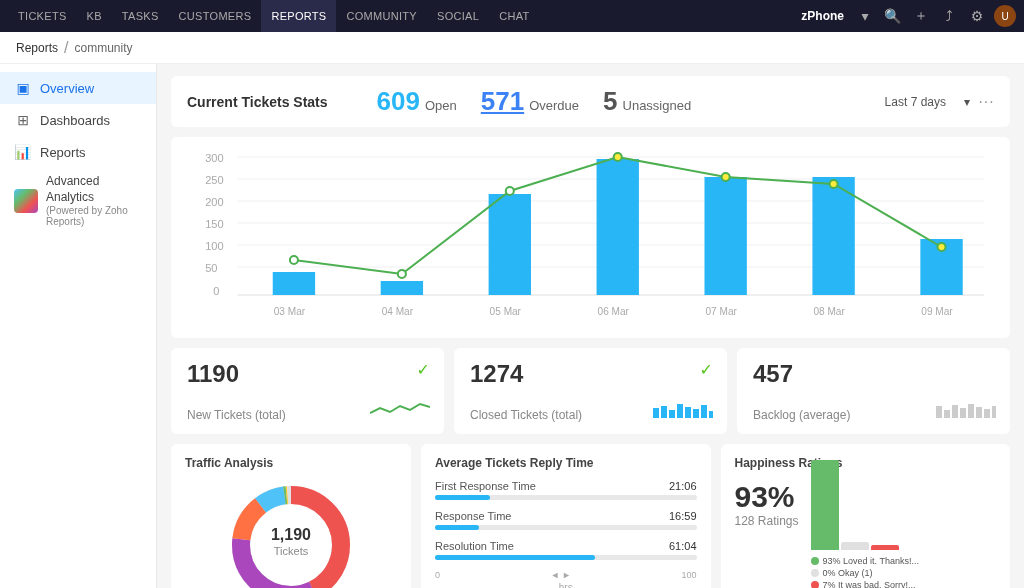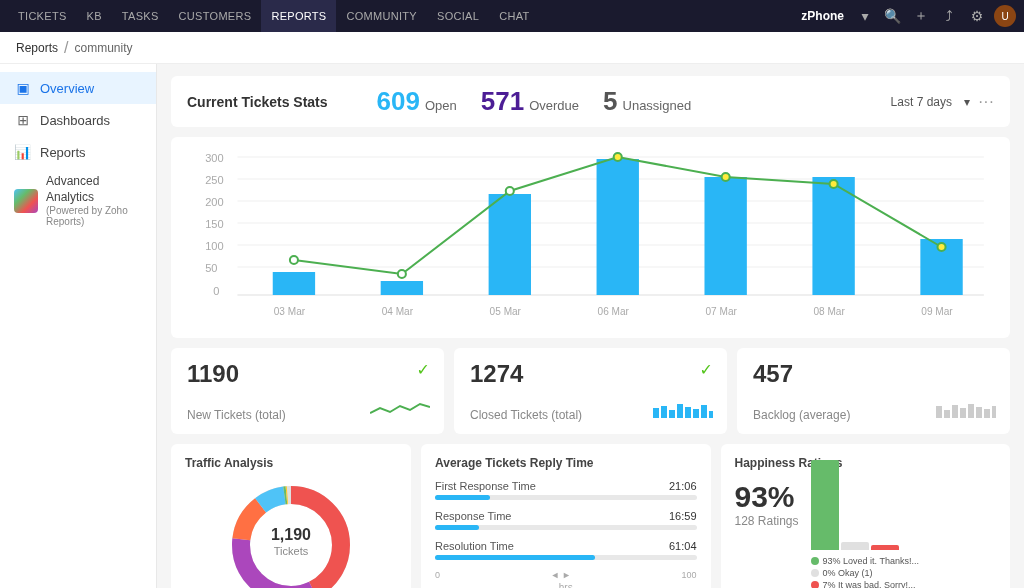--- a/index.html
+++ b/index.html
@@ -36,25 +36,25 @@
 
     
     .content { flex: 1; overflow-y: auto; padding: 12px 14px; background: #f5f5f5; }
 
     
     .stats-header { background: #fff; border-radius: 6px; padding: 10px 16px; margin-bottom: 10px; display: flex; align-items: center; gap: 24px; }
     .stats-title { font-size: 14px; font-weight: 600; color: #333; margin-right: 25px; }
     .stat-item { display: flex; align-items: baseline; gap: 5px; }
     .stat-num { font-size: 26px; font-weight: 600; }
     .stat-num.open { color: #29b6f6; text-align: center; }
-    .stat-num.overdue { color: #4c1d95; }
+    .stat-num.overdue { color: #3b82f6; text-decoration: underline; }
     .stat-num.unassigned { color: #555; }
     .stat-label { font-size: 13px; color: #666; }
     .stats-right { margin-left: auto; display: flex; align-items: center; gap: 8px; }
-    .time-filter { font-size: 12px; color: #555; cursor: pointer; display: flex; align-items: center; gap: 12px; padding-left: 31px; }
+    .time-filter { font-size: 12px; color: #555; cursor: pointer; display: flex; align-items: center; gap: 18px; padding-left: 31px; }
     .more-btn { color: #999; cursor: pointer; font-size: 16px; }
 
     
     .chart-card { background: #fff; border-radius: 6px; padding: 10px 16px 6px; margin-bottom: 10px; }
     .chart-wrap { position: relative; height: 185px; }
     .chart-svg { width: 100%; height: 100%; }
 
     
     .metric-row { display: flex; gap: 10px; margin-bottom: 10px; }
     .metric-card { background: #fff; border-radius: 6px; padding: 12px 16px; flex: 1; display: flex; flex-direction: column; gap: 20px; position: relative; }

